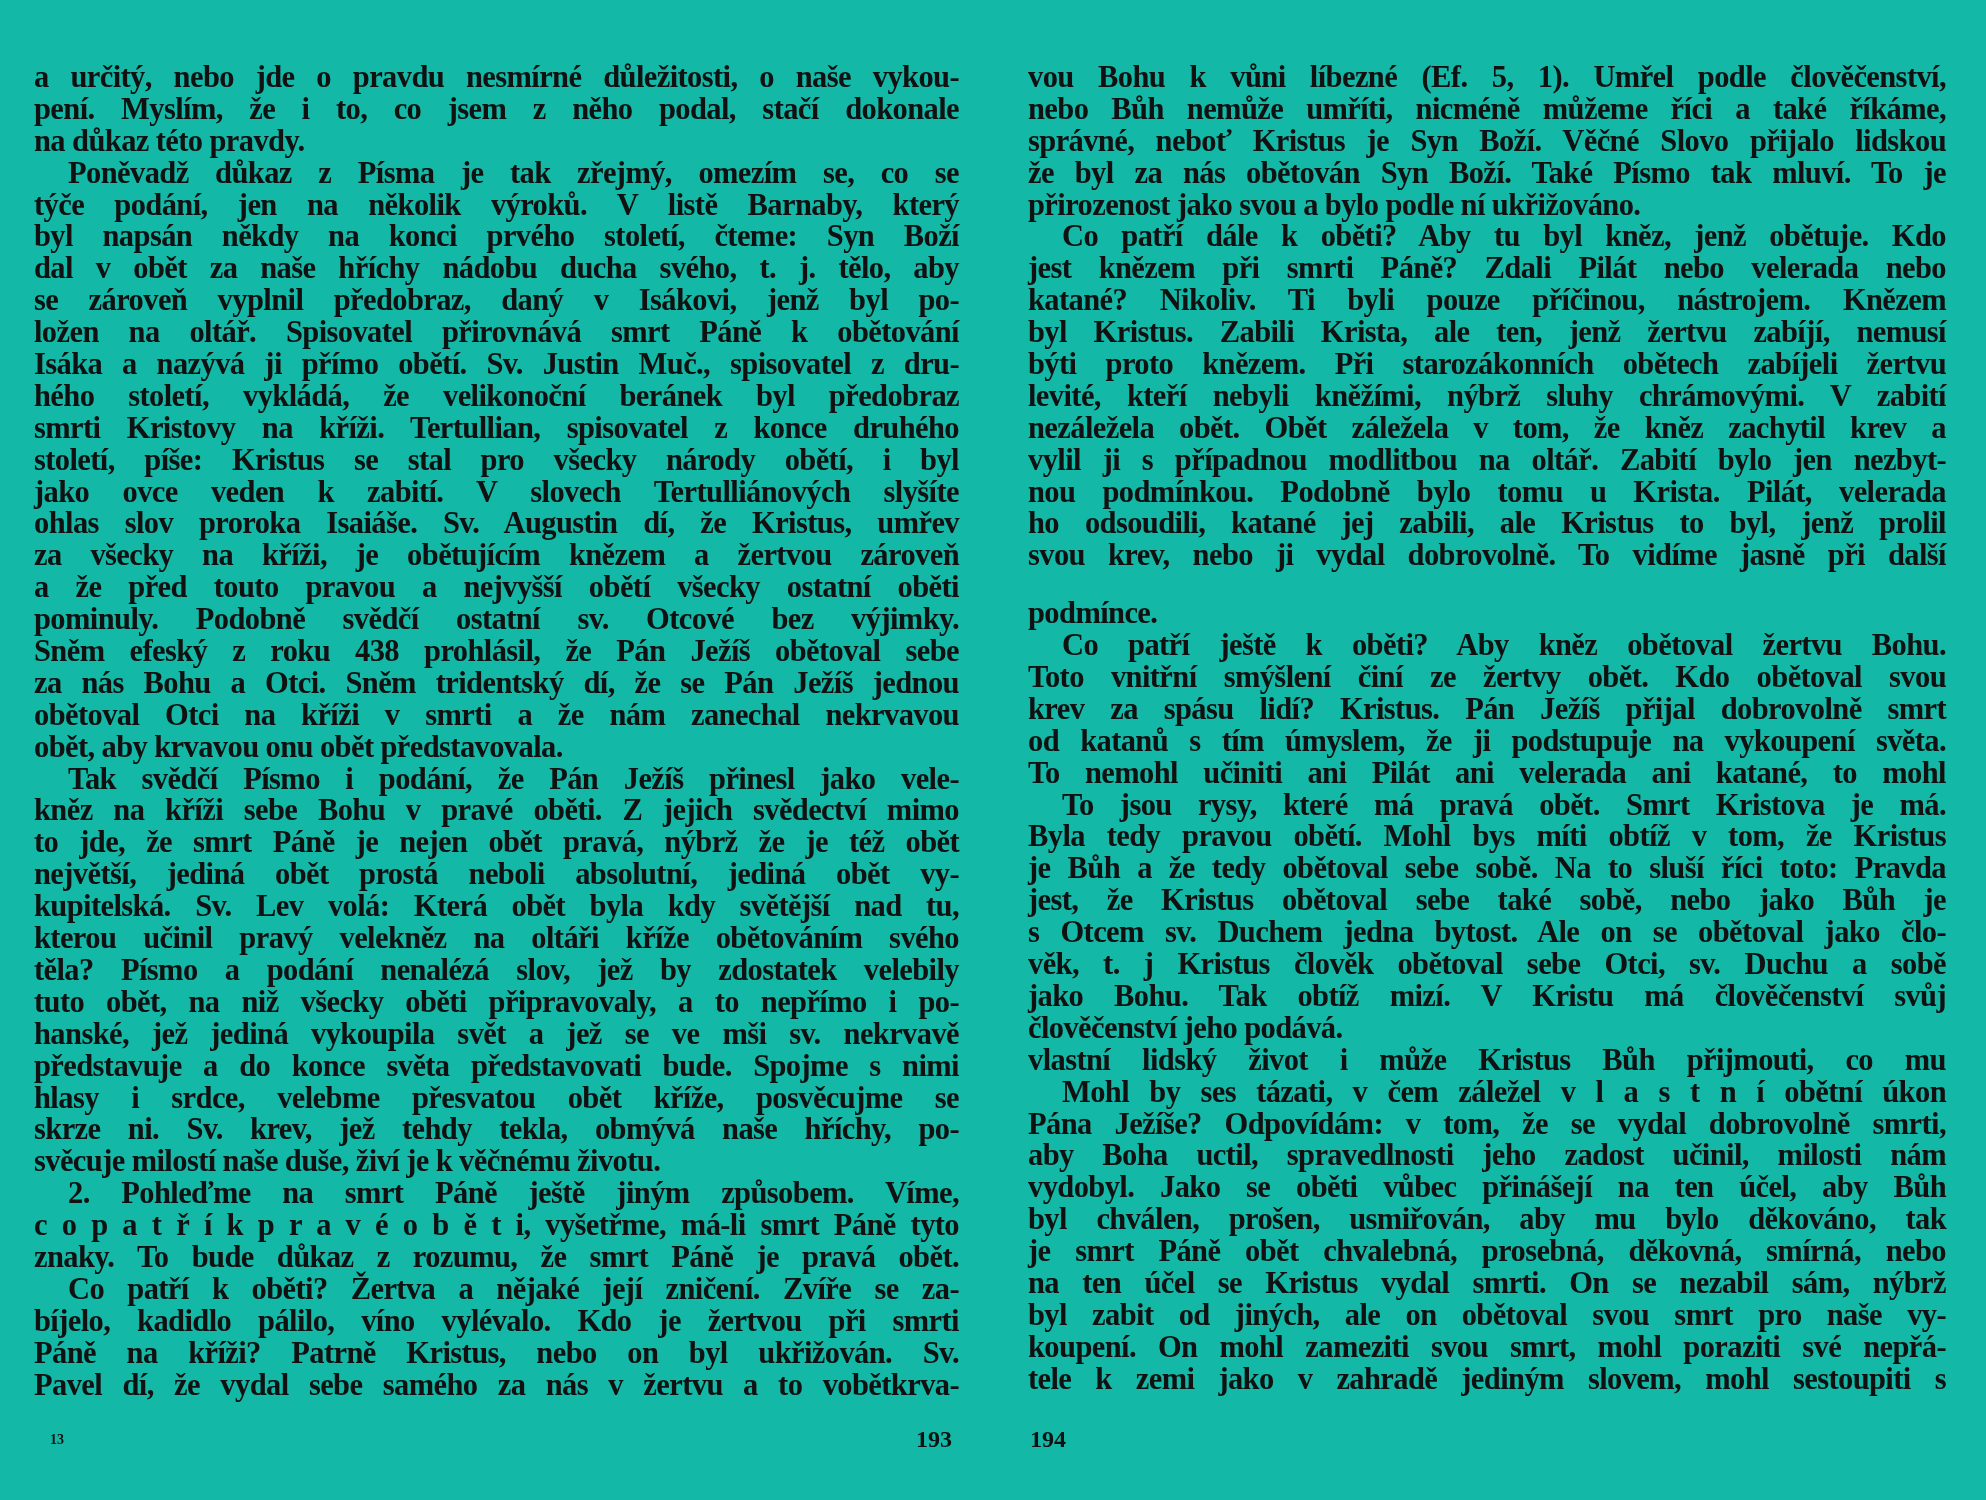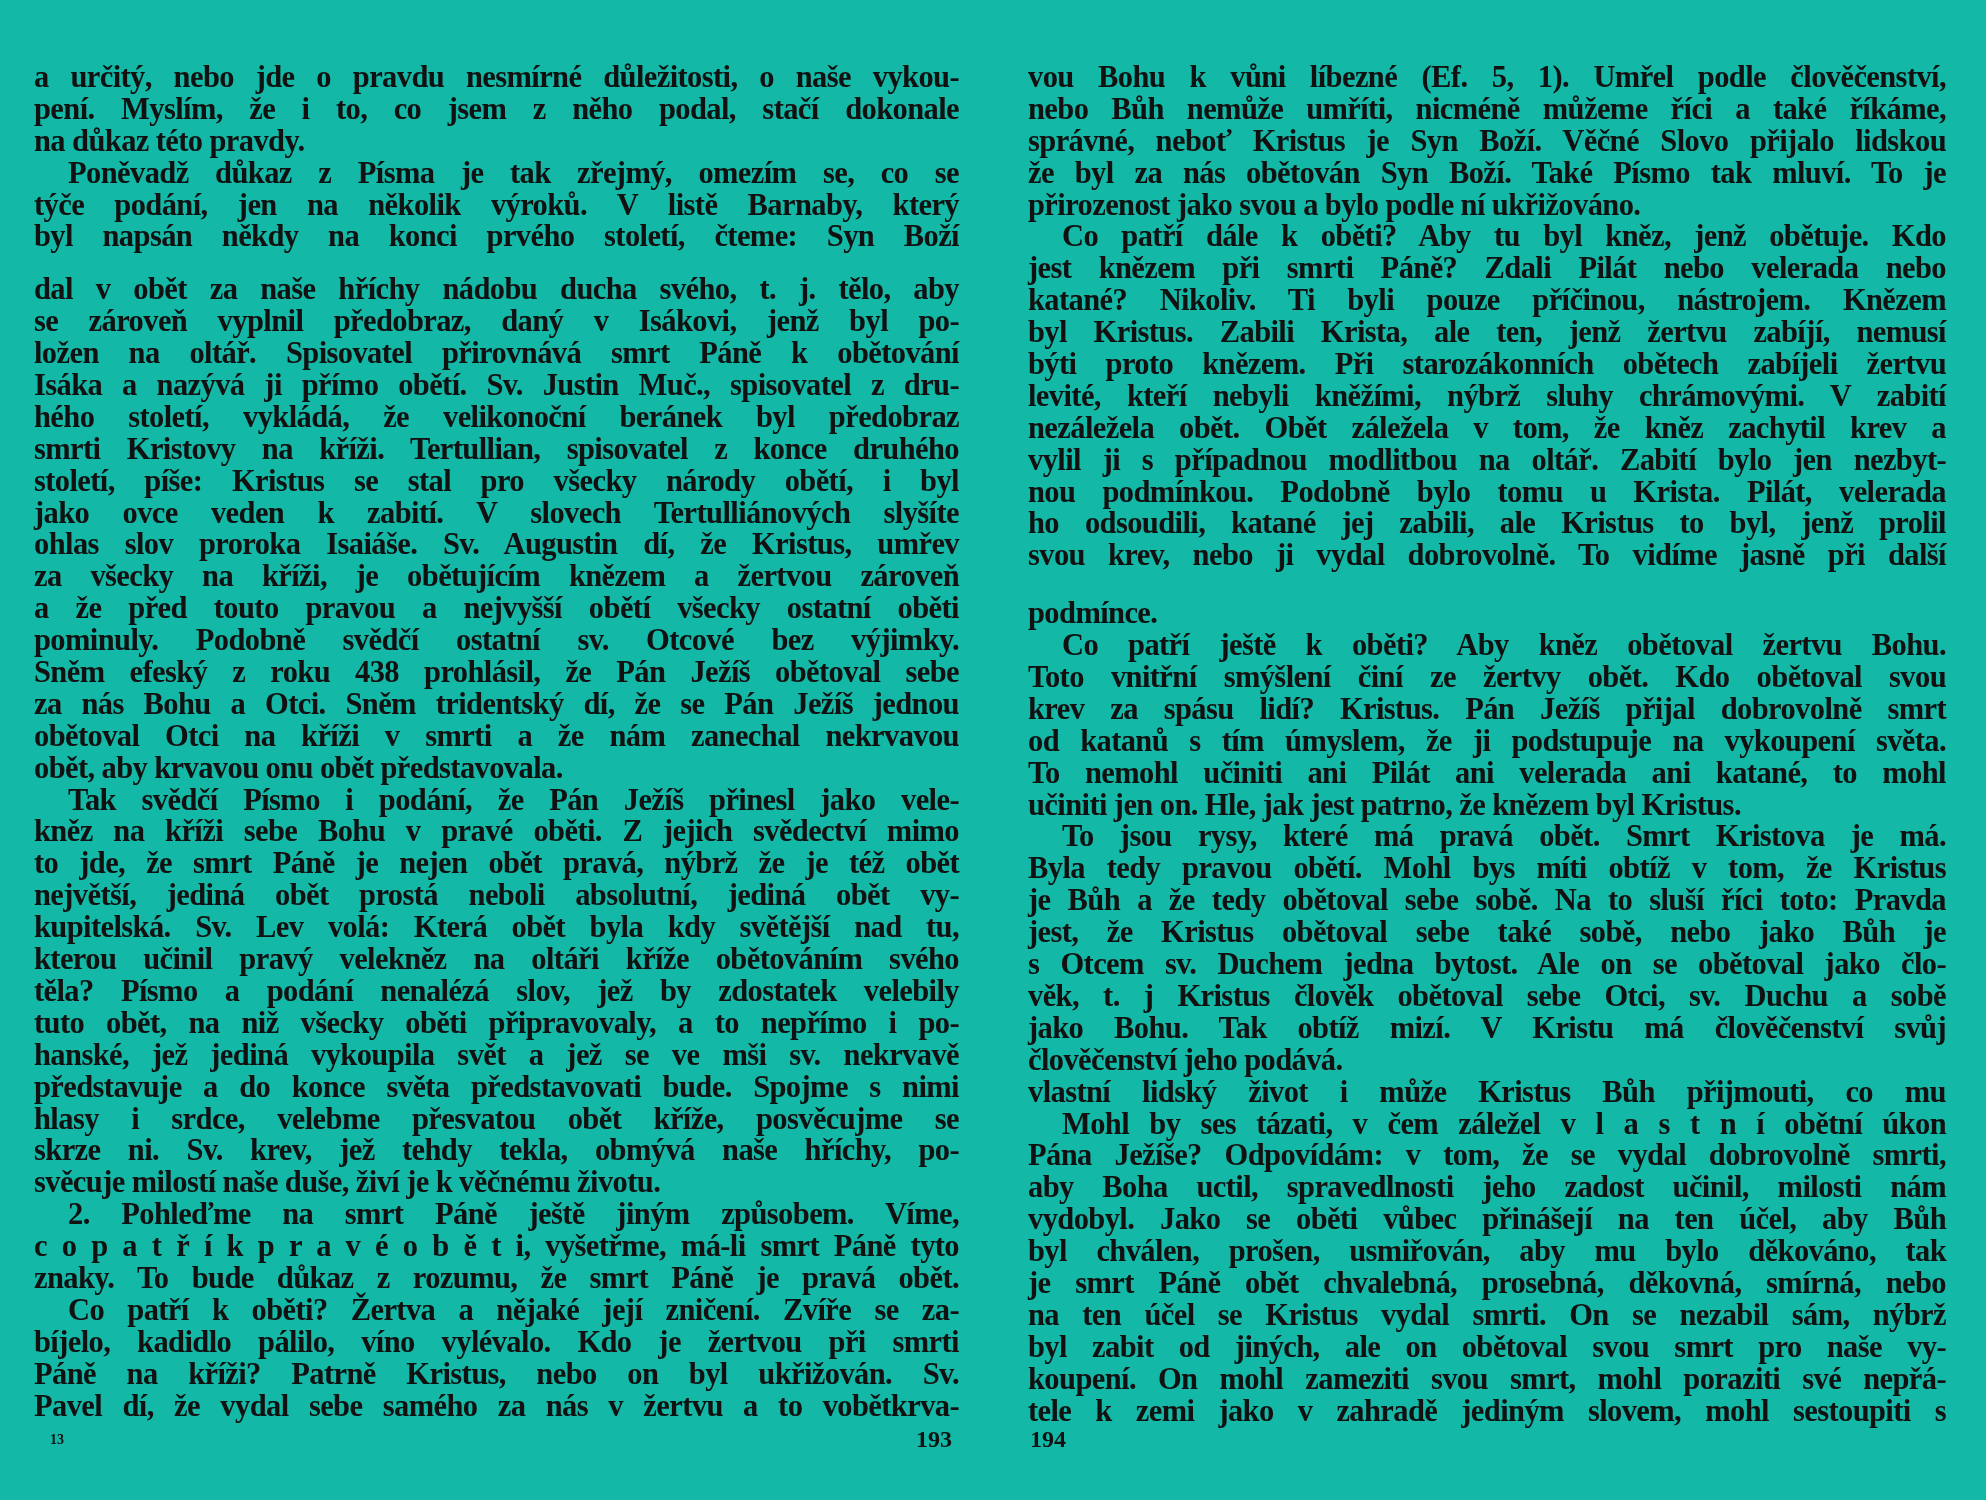--- a/index.html
+++ b/index.html
@@ -41,21 +41,21 @@
 <body>
 
 <div class="spread">
   <div class="page left text" id="left-page" style="line-height: 31.9048px;">
       <span class="line" style="height: 31.9048px;">a určitý, nebo jde o pravdu nesmírné důležitosti, o naše vykou-</span>
       <span class="line" style="height: 31.9048px;">pení. Myslím, že i to, co jsem z něho podal, stačí dokonale</span>
       <span class="line last" style="height: 31.9048px;">na důkaz této pravdy.</span>
       <span class="line indent" style="height: 31.9048px;">Poněvadž důkaz z Písma je tak zřejmý, omezím se, co se</span>
       <span class="line" style="height: 31.9048px;">týče podání, jen na několik výroků. V listě Barnaby, který</span>
       <span class="line" style="height: 31.9048px;">byl napsán někdy na konci prvého století, čteme: Syn Boží</span>
-      <span class="line" style="height: 31.9048px; margin-top: 21px;">dal v obět za naše hříchy nádobu ducha svého, t. j. tělo, aby</span>
+      <span class="line" style="height: 31.9048px;">dal v obět za naše hříchy nádobu ducha svého, t. j. tělo, aby</span>
       <span class="line" style="height: 31.9048px;">se zároveň vyplnil předobraz, daný v Isákovi, jenž byl po-</span>
       <span class="line" style="height: 31.9048px;">ložen na oltář. Spisovatel přirovnává smrt Páně k obětování</span>
       <span class="line" style="height: 31.9048px;">Isáka a nazývá ji přímo obětí. Sv. Justin Muč., spisovatel z dru-</span>
       <span class="line" style="height: 31.9048px;">hého století, vykládá, že velikonoční beránek byl předobraz</span>
       <span class="line" style="height: 31.9048px;">smrti Kristovy na kříži. Tertullian, spisovatel z konce druhého</span>
       <span class="line" style="height: 31.9048px;">století, píše: Kristus se stal pro všecky národy obětí, i byl</span>
       <span class="line" style="height: 31.9048px;">jako ovce veden k zabití. V slovech Tertulliánových slyšíte</span>
       <span class="line" style="height: 31.9048px;">ohlas slov proroka Isaiáše. Sv. Augustin dí, že Kristus, umřev</span>
       <span class="line" style="height: 31.9048px;">za všecky na kříži, je obětujícím knězem a žertvou zároveň</span>
       <span class="line" style="height: 31.9048px;">a že před touto pravou a nejvyšší obětí všecky ostatní oběti</span>
@@ -101,21 +101,20 @@
       <span class="line" style="height: 31.9048px;">vylil ji s případnou modlitbou na oltář. Zabití bylo jen nezbyt-</span>
       <span class="line" style="height: 31.9048px;">nou podmínkou. Podobně bylo tomu u Krista. Pilát, velerada</span>
       <span class="line" style="height: 31.9048px;">ho odsoudili, katané jej zabili, ale Kristus to byl, jenž prolil</span>
       <span class="line" style="height: 31.9048px;">svou krev, nebo ji vydal dobrovolně. To vidíme jasně při další</span>
       <span class="line last" style="height: 31.9048px; margin-top: 26px;">podmínce.</span>
       <span class="line indent" style="height: 31.9048px;">Co patří ještě k oběti? Aby kněz obětoval žertvu Bohu.</span>
       <span class="line" style="height: 31.9048px;">Toto vnitřní smýšlení činí ze žertvy obět. Kdo obětoval svou</span>
       <span class="line" style="height: 31.9048px;">krev za spásu lidí? Kristus. Pán Ježíš přijal dobrovolně smrt</span>
       <span class="line" style="height: 31.9048px;">od katanů s tím úmyslem, že ji podstupuje na vykoupení světa.</span>
       <span class="line" style="height: 31.9048px;">To nemohl učiniti ani Pilát ani velerada ani katané, to mohl</span>
-      <span class="line last" style="height: 31.9048px;">učiniti jen on. Hle, jak jest patrno, že knězem byl Kristus.</span>
       <span class="line indent" style="height: 31.9048px;">To jsou rysy, které má pravá obět. Smrt Kristova je má.</span>
       <span class="line" style="height: 31.9048px;">Byla tedy pravou obětí. Mohl bys míti obtíž v tom, že Kristus</span>
       <span class="line" style="height: 31.9048px;">je Bůh a že tedy obětoval sebe sobě. Na to sluší říci toto: Pravda</span>
       <span class="line" style="height: 31.9048px;">jest, že Kristus obětoval sebe také sobě, nebo jako Bůh je</span>
       <span class="line" style="height: 31.9048px;">s Otcem sv. Duchem jedna bytost. Ale on se obětoval jako člo-</span>
       <span class="line" style="height: 31.9048px;">věk, t. j Kristus člověk obětoval sebe Otci, sv. Duchu a sobě</span>
       <span class="line" style="height: 31.9048px;">jako Bohu. Tak obtíž mizí. V Kristu má člověčenství svůj</span>
       <span class="line last" style="height: 31.9048px;">člověčenství jeho podává.</span>
       <span class="line" style="height: 31.9048px;">vlastní lidský život i může Kristus Bůh přijmouti, co mu</span>
       <span class="line indent" style="height: 31.9048px;">Mohl by ses tázati, v čem záležel v l a s t n í obětní úkon</span>

